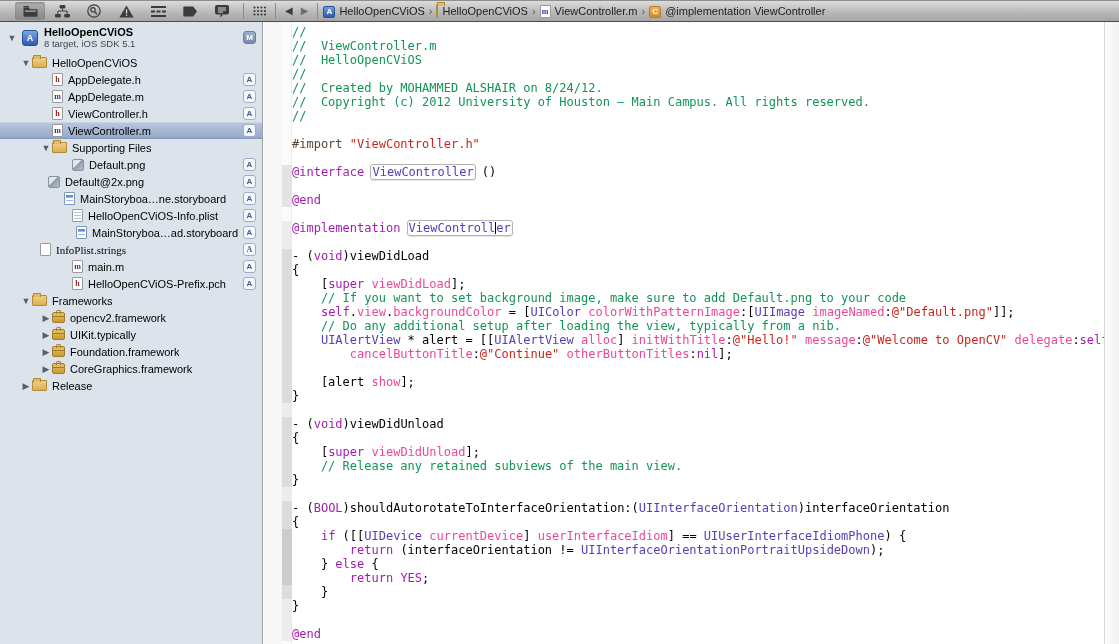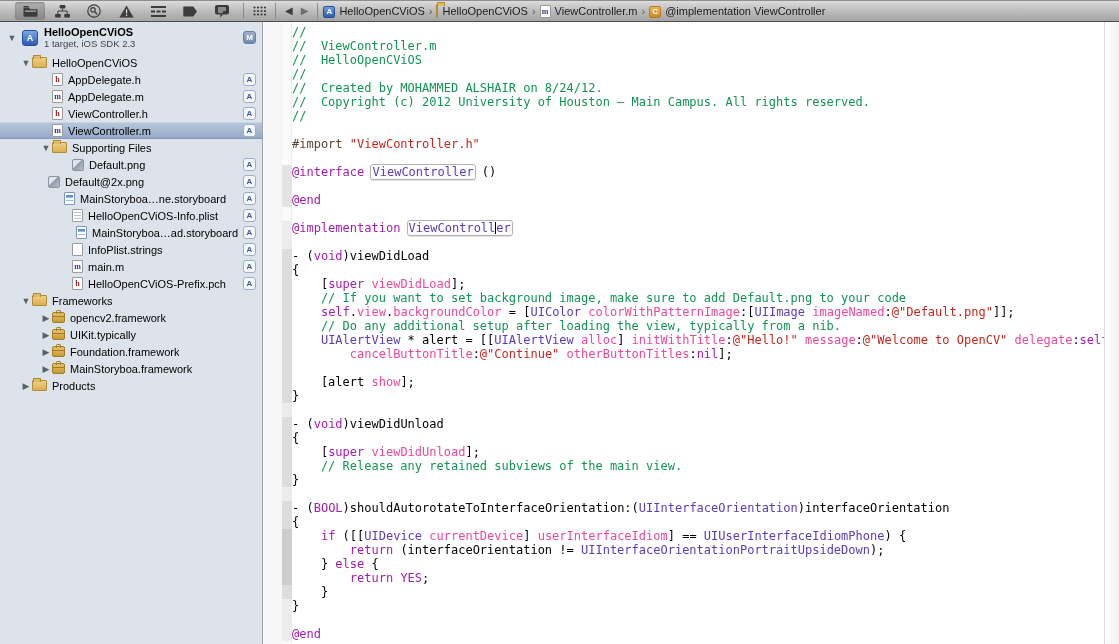--- a/index.html
+++ b/index.html
@@ -204,21 +204,21 @@
       </div>
   </div>
 </div>
 
 <div class="sidebar">
   <div class="proj-row">
     <span class="tri">▼</span>
     <span class="proj-icon">A</span>
     <span class="proj-text">
       <div class="proj-name">HelloOpenCViOS</div>
-      <div class="proj-sub">1 target, iOS SDK 2.3</div>
+      <div class="proj-sub">8 target, iOS SDK 5.1</div>
     </span>
     <span class="badge-m">M</span>
   </div>
   <div id="treeRows">
       <div class="row" style="padding-left: 20px;">
         <span class="tri">▼</span>
         <span class="ric">
           <span class="mini-folder" style="width:15px;height:11px"></span>
         </span>
         <span class="lbl">HelloOpenCViOS</span>
@@ -301,21 +301,21 @@
       <div class="row" style="padding-left: 64px;">
         <span class="tri"></span>
         <span class="ric">
           <span class="mini-doc story">
             <i></i>
           </span>
         </span>
         <span class="lbl">MainStoryboa…ad.storyboard</span>
         <span class="badge-a">A</span>
       </div>
-      <div class="row" style="padding-left: 60px;">
+      <div class="row" style="padding-left: 28px; font-family: Liberation Serif, serif;">
         <span class="tri"></span>
         <span class="ric">
           <span class="mini-doc"></span>
         </span>
         <span class="lbl">InfoPlist.strings</span>
         <span class="badge-a">A</span>
       </div>
       <div class="row" style="padding-left: 60px;">
         <span class="tri"></span>
         <span class="ric">
@@ -358,28 +358,28 @@
         <span class="ric">
           <span class="mini-fw"></span>
         </span>
         <span class="lbl">Foundation.framework</span>
       </div>
       <div class="row" style="padding-left: 40px;">
         <span class="tri">▶</span>
         <span class="ric">
           <span class="mini-fw"></span>
         </span>
-        <span class="lbl">MainStoryboa.framework</span>
+        <span class="lbl">CoreGraphics.framework</span>
       </div>
       <div class="row" style="padding-left: 20px;">
         <span class="tri">▶</span>
         <span class="ric">
           <span class="mini-folder" style="width:15px;height:11px"></span>
         </span>
-        <span class="lbl">Products</span>
+        <span class="lbl">Release</span>
       </div>
     </div>
 </div>
 
 <div class="editor">
   <div class="bp-gutter"></div>
   <div class="fold-ribbon" id="foldRibbon">
       <div class="fr-seg" style="top: 143px; height: 42px; background: rgb(227, 227, 227);"></div>
       <div class="fr-seg" style="top: 199px; height: 420px; background: rgb(236, 236, 236);"></div>
       <div class="fr-seg" style="top: 227px; height: 154px; background: rgb(220, 220, 220);"></div>

